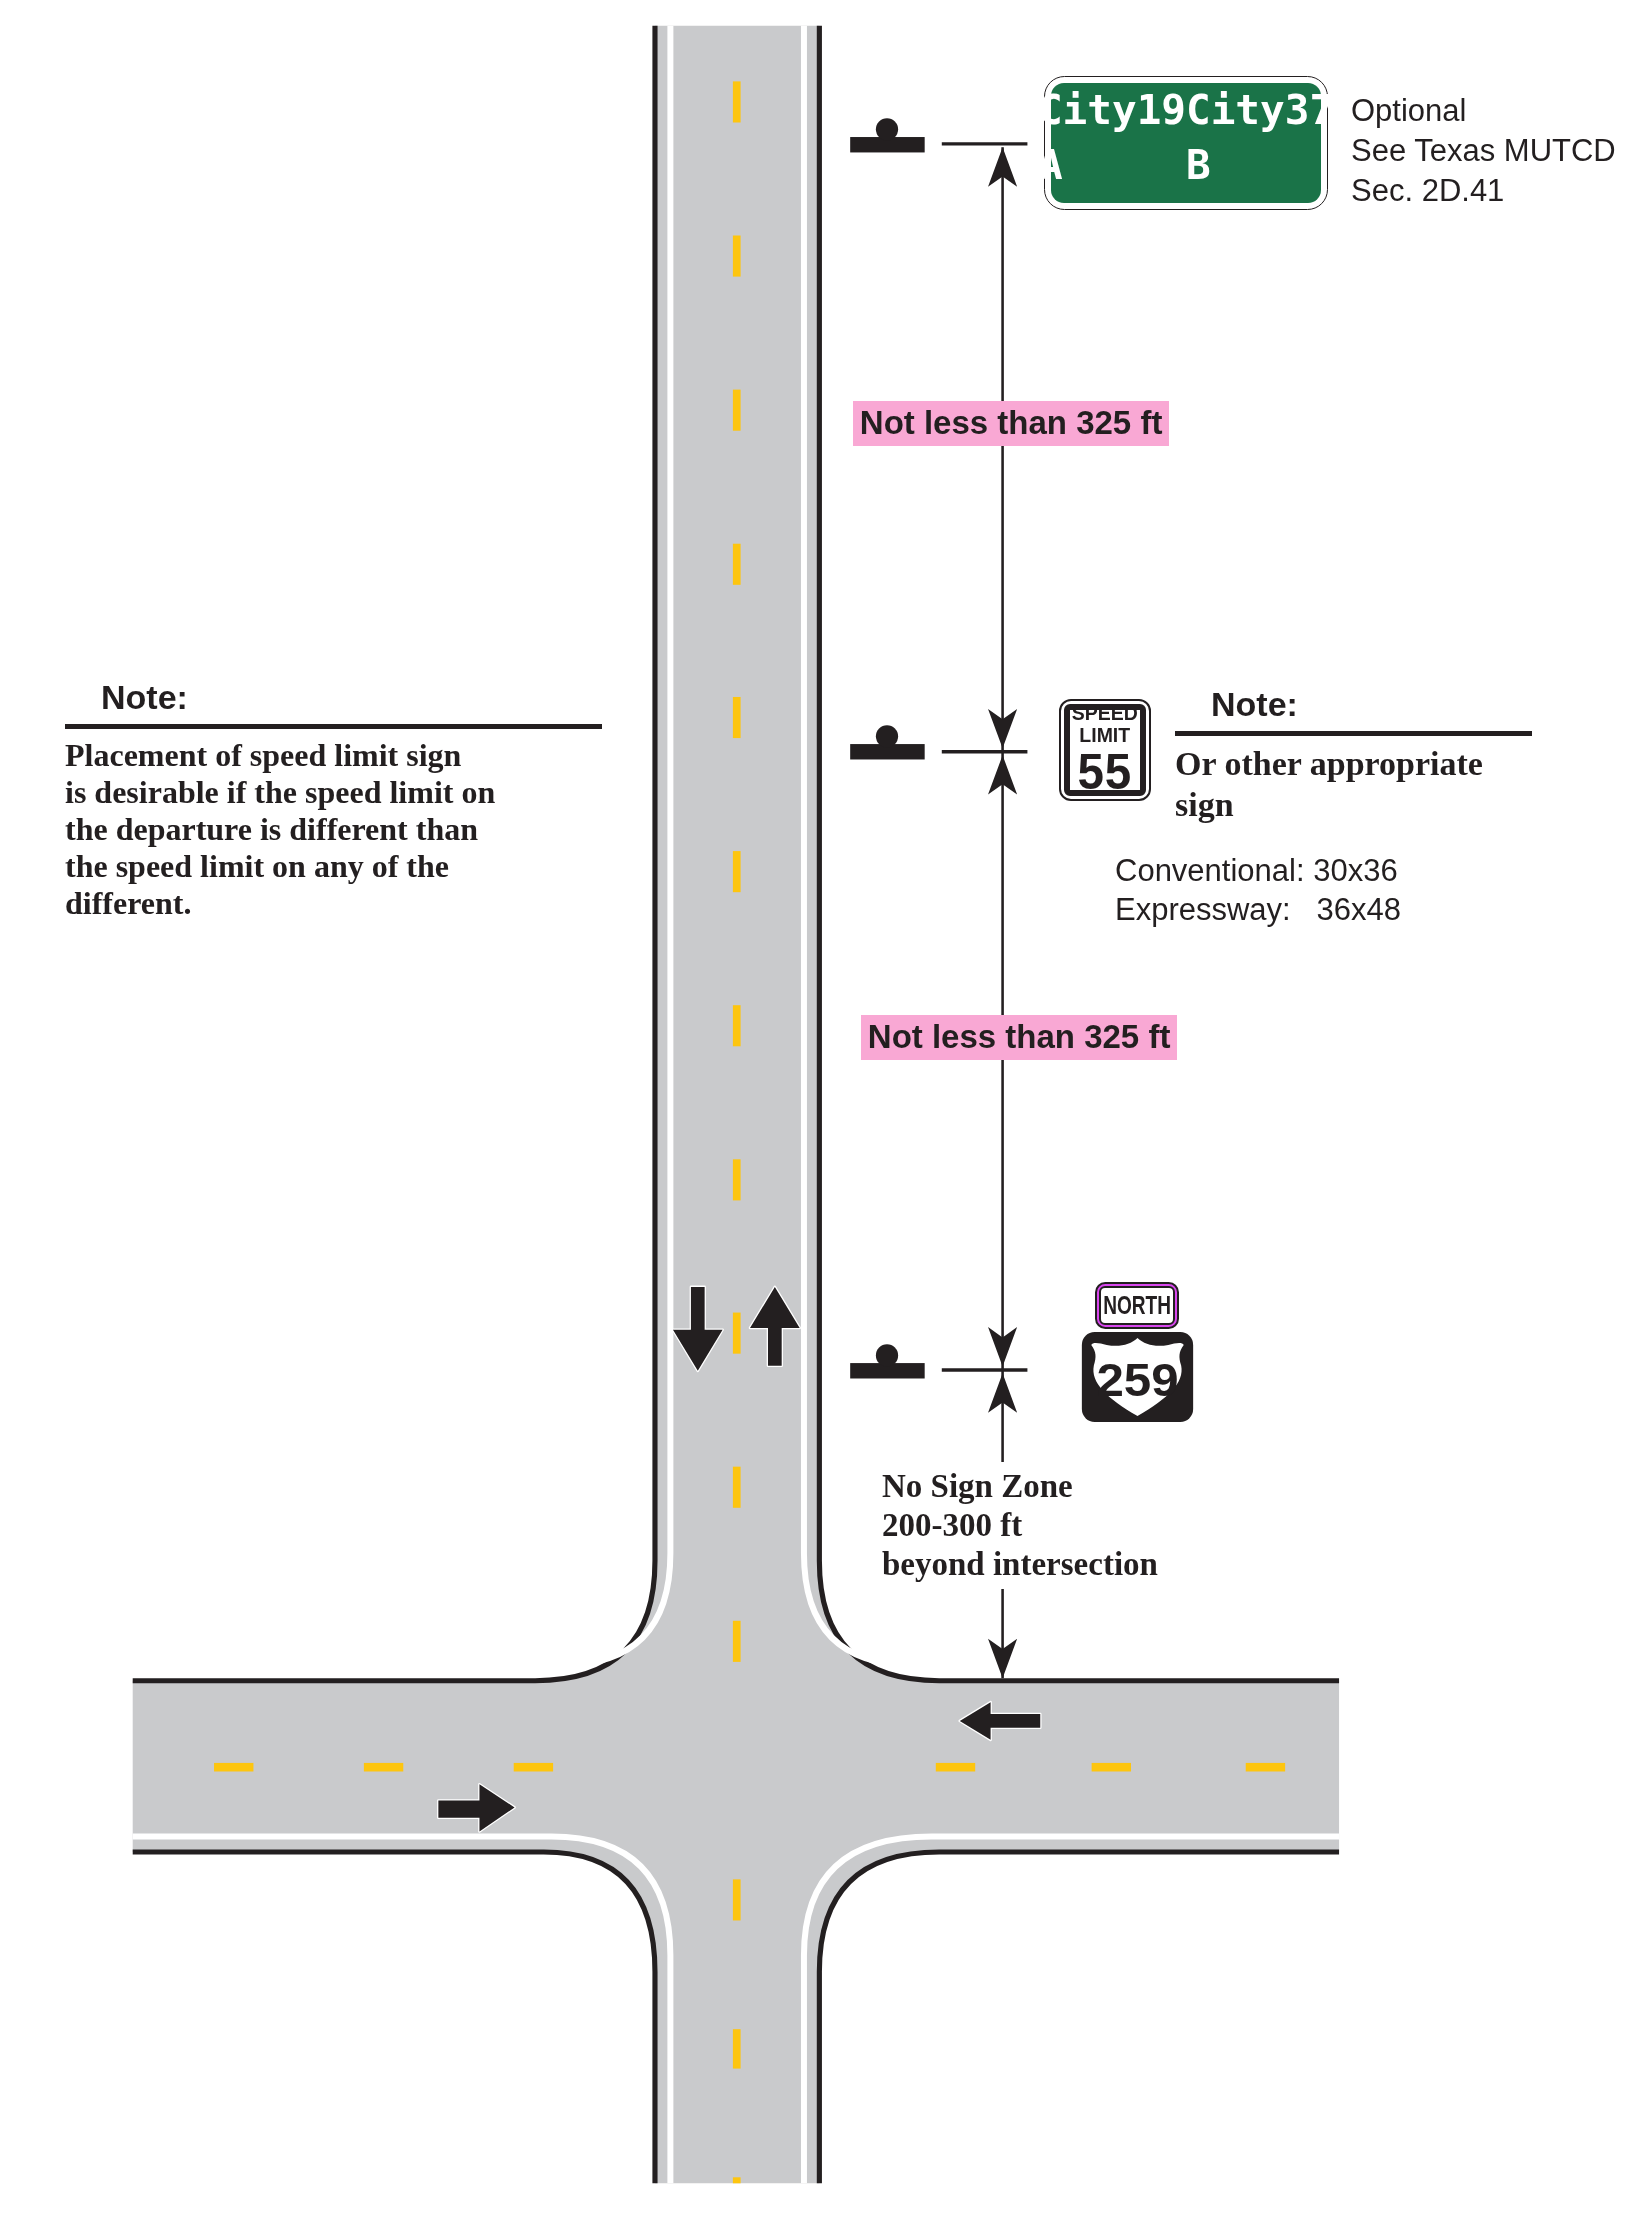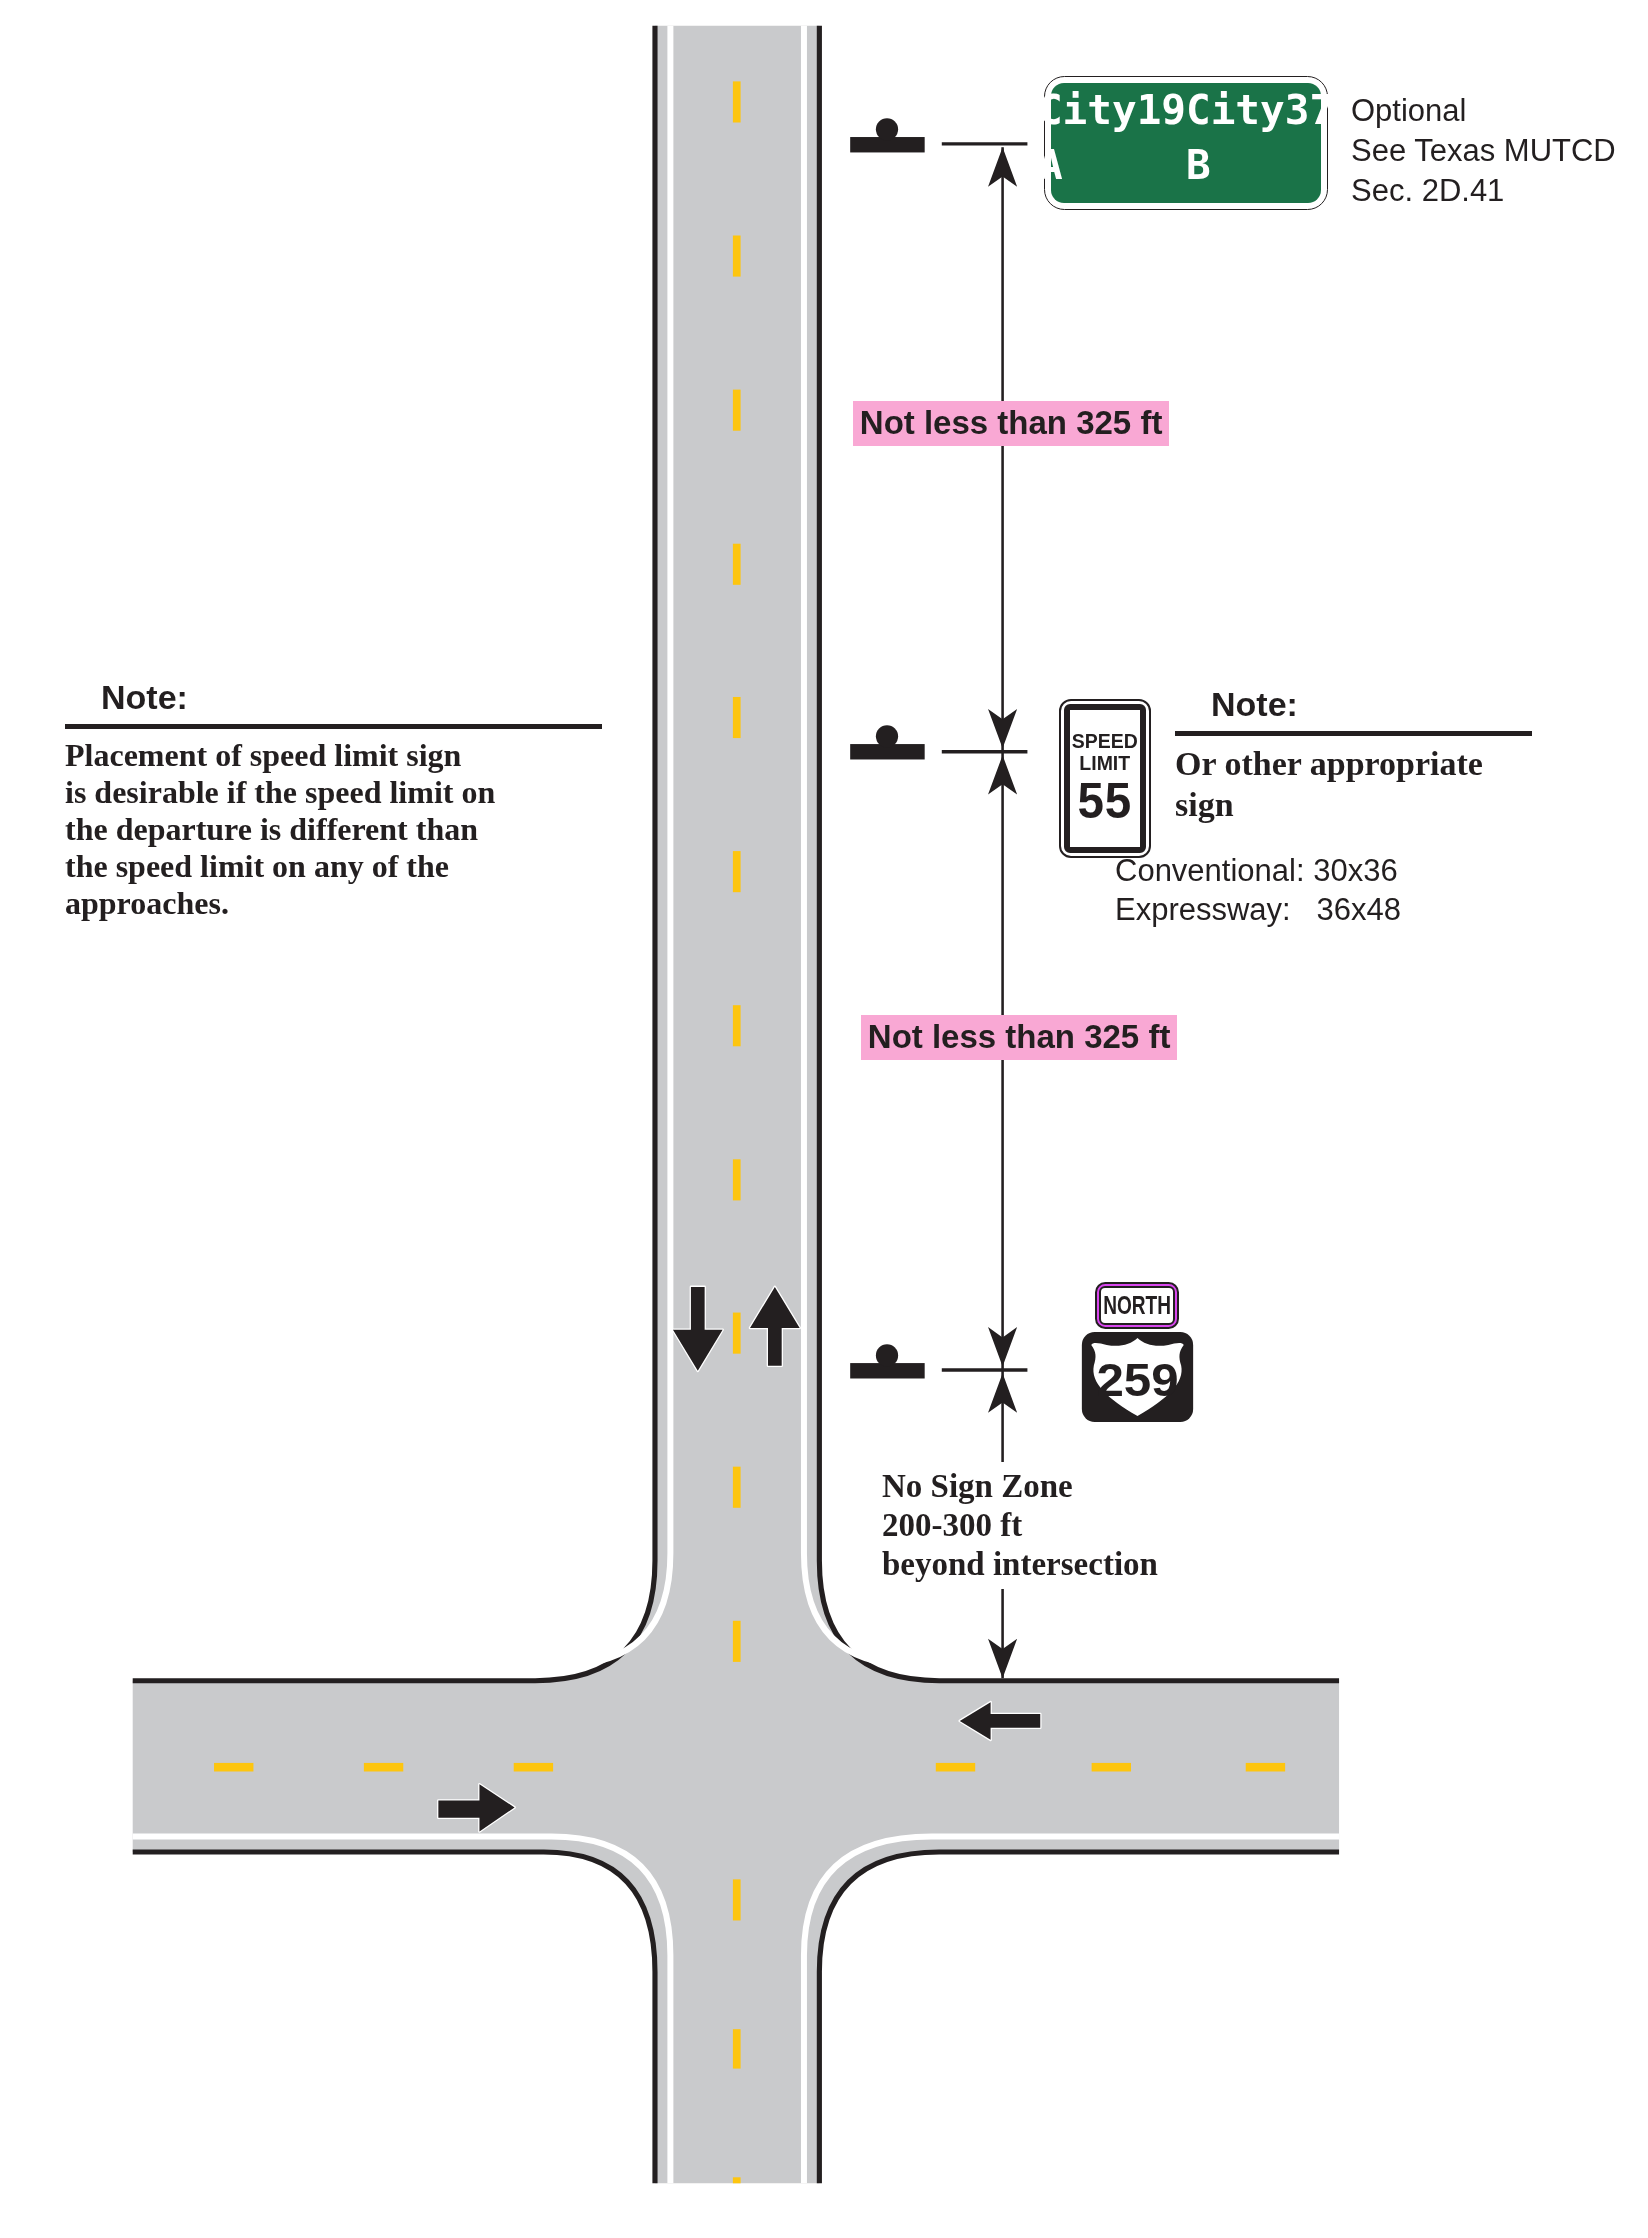--- a/index.html
+++ b/index.html
@@ -31,21 +31,21 @@
 
   
   .gsign{left:1044px;top:76px;width:284px;height:134px;background:#fff;border:1.7px solid var(--line-black);
          border-radius:20.5px;padding:6px;box-sizing:border-box;}
   .gsign-face{width:100%;height:100%;background:var(--sign-green);border-radius:13px;
          display:flex;flex-direction:row;justify-content:center;padding:0 22px;box-sizing:border-box;}
   .gsign-row{display:flex;justify-content:space-between;align-items:baseline;
          font-family:"DejaVu Sans Mono",monospace;font-weight:bold;font-size:41px;line-height:55px;color:#fff;}
 
   
-  .ssign{left:1059px;top:699px;width:92px;height:159px;background:#fff;border:2.6px solid var(--line-black);
+  .ssign{left:1059px;top:699px;width:92px;height:102px;background:#fff;border:2.6px solid var(--line-black);
          border-radius:12px;padding:2.6px;box-sizing:border-box;}
   .ssign-face{width:100%;height:100%;border:6px solid var(--line-black);border-radius:6px;box-sizing:border-box;
          display:flex;flex-direction:column;align-items:center;justify-content:center;background:#fff;}
   .ssign-word{font-weight:bold;font-size:20.5px;line-height:22px;letter-spacing:0px;transform:scaleX(.95);}
   .ssign-num{font-weight:bold;font-size:50px;line-height:51px;letter-spacing:0.9px;transform:scaleX(.95);margin-top:1.7px;}
 
   
   .nplate{left:1095px;top:1282px;width:84px;height:47px;background:#d946ef;border:2.6px solid var(--line-black);
          border-radius:10.3px;padding:1.7px;box-sizing:border-box;}
   .nplate-face{width:100%;height:100%;border:2.6px solid var(--line-black);border-radius:6px;box-sizing:border-box;
@@ -138,21 +138,21 @@
   </div>
 
   <div class="abs" style="left:65px;top:678px;width:565px;">
     <div class="note-title">Note:</div>
     <div class="rule" style="width:537px;margin-top:6.8px;"></div>
     <div style="margin-top:8.6px;">
       <div class="note-body">Placement of speed limit sign</div>
       <div class="note-body">is desirable if the speed limit on</div>
       <div class="note-body">the departure is different than</div>
       <div class="note-body">the speed limit on any of the</div>
-      <div class="note-body">approaches.</div>
+      <div class="note-body">different.</div>
     </div>
   </div>
 
   <div class="abs gsign">
     <div class="gsign-face">
       <div class="gsign-row">
         <span>City A</span>
         <span>19</span>
       </div>
       <div class="gsign-row">

